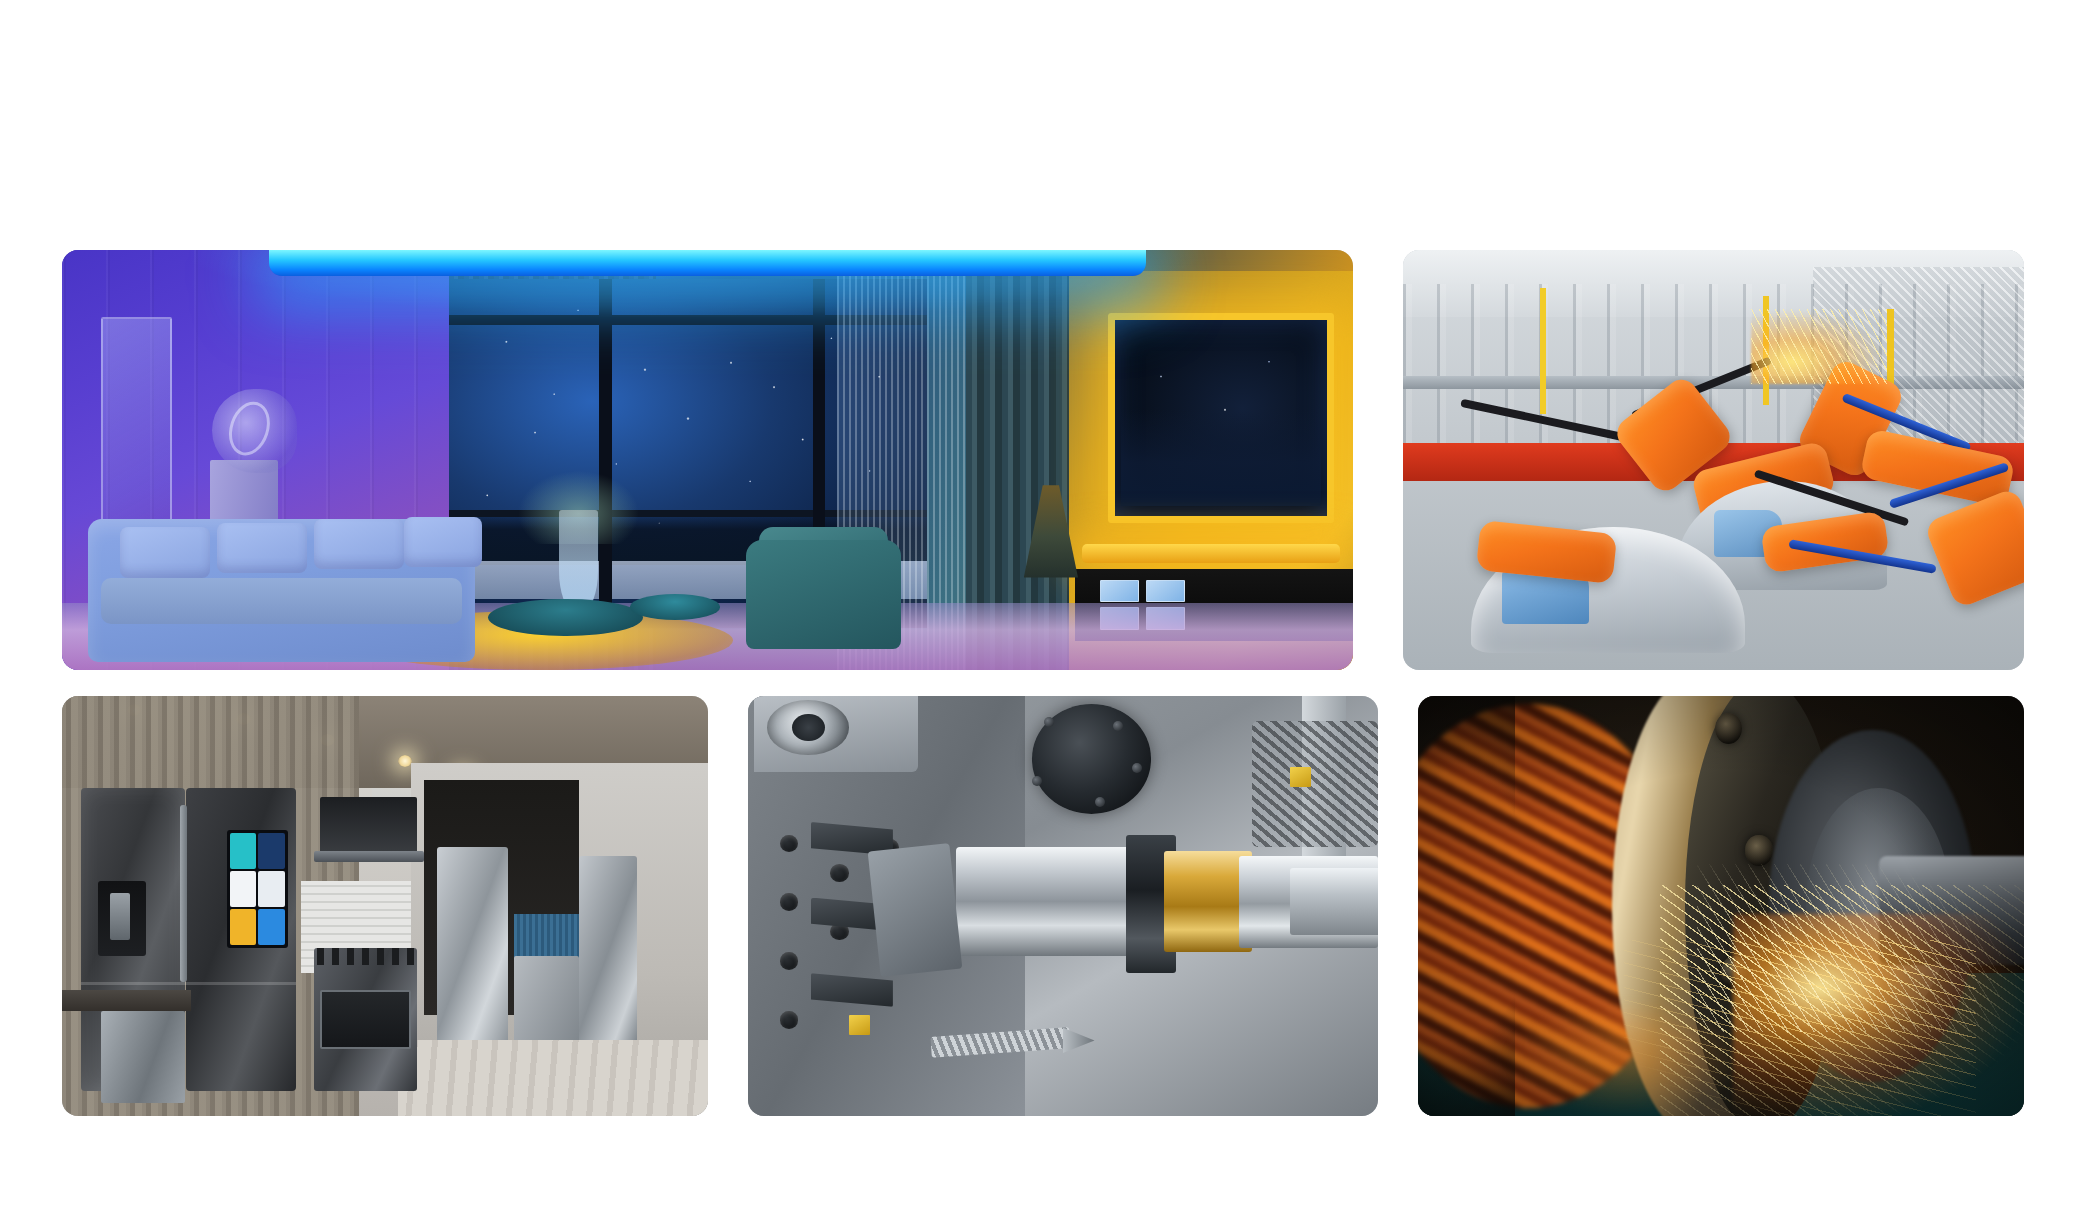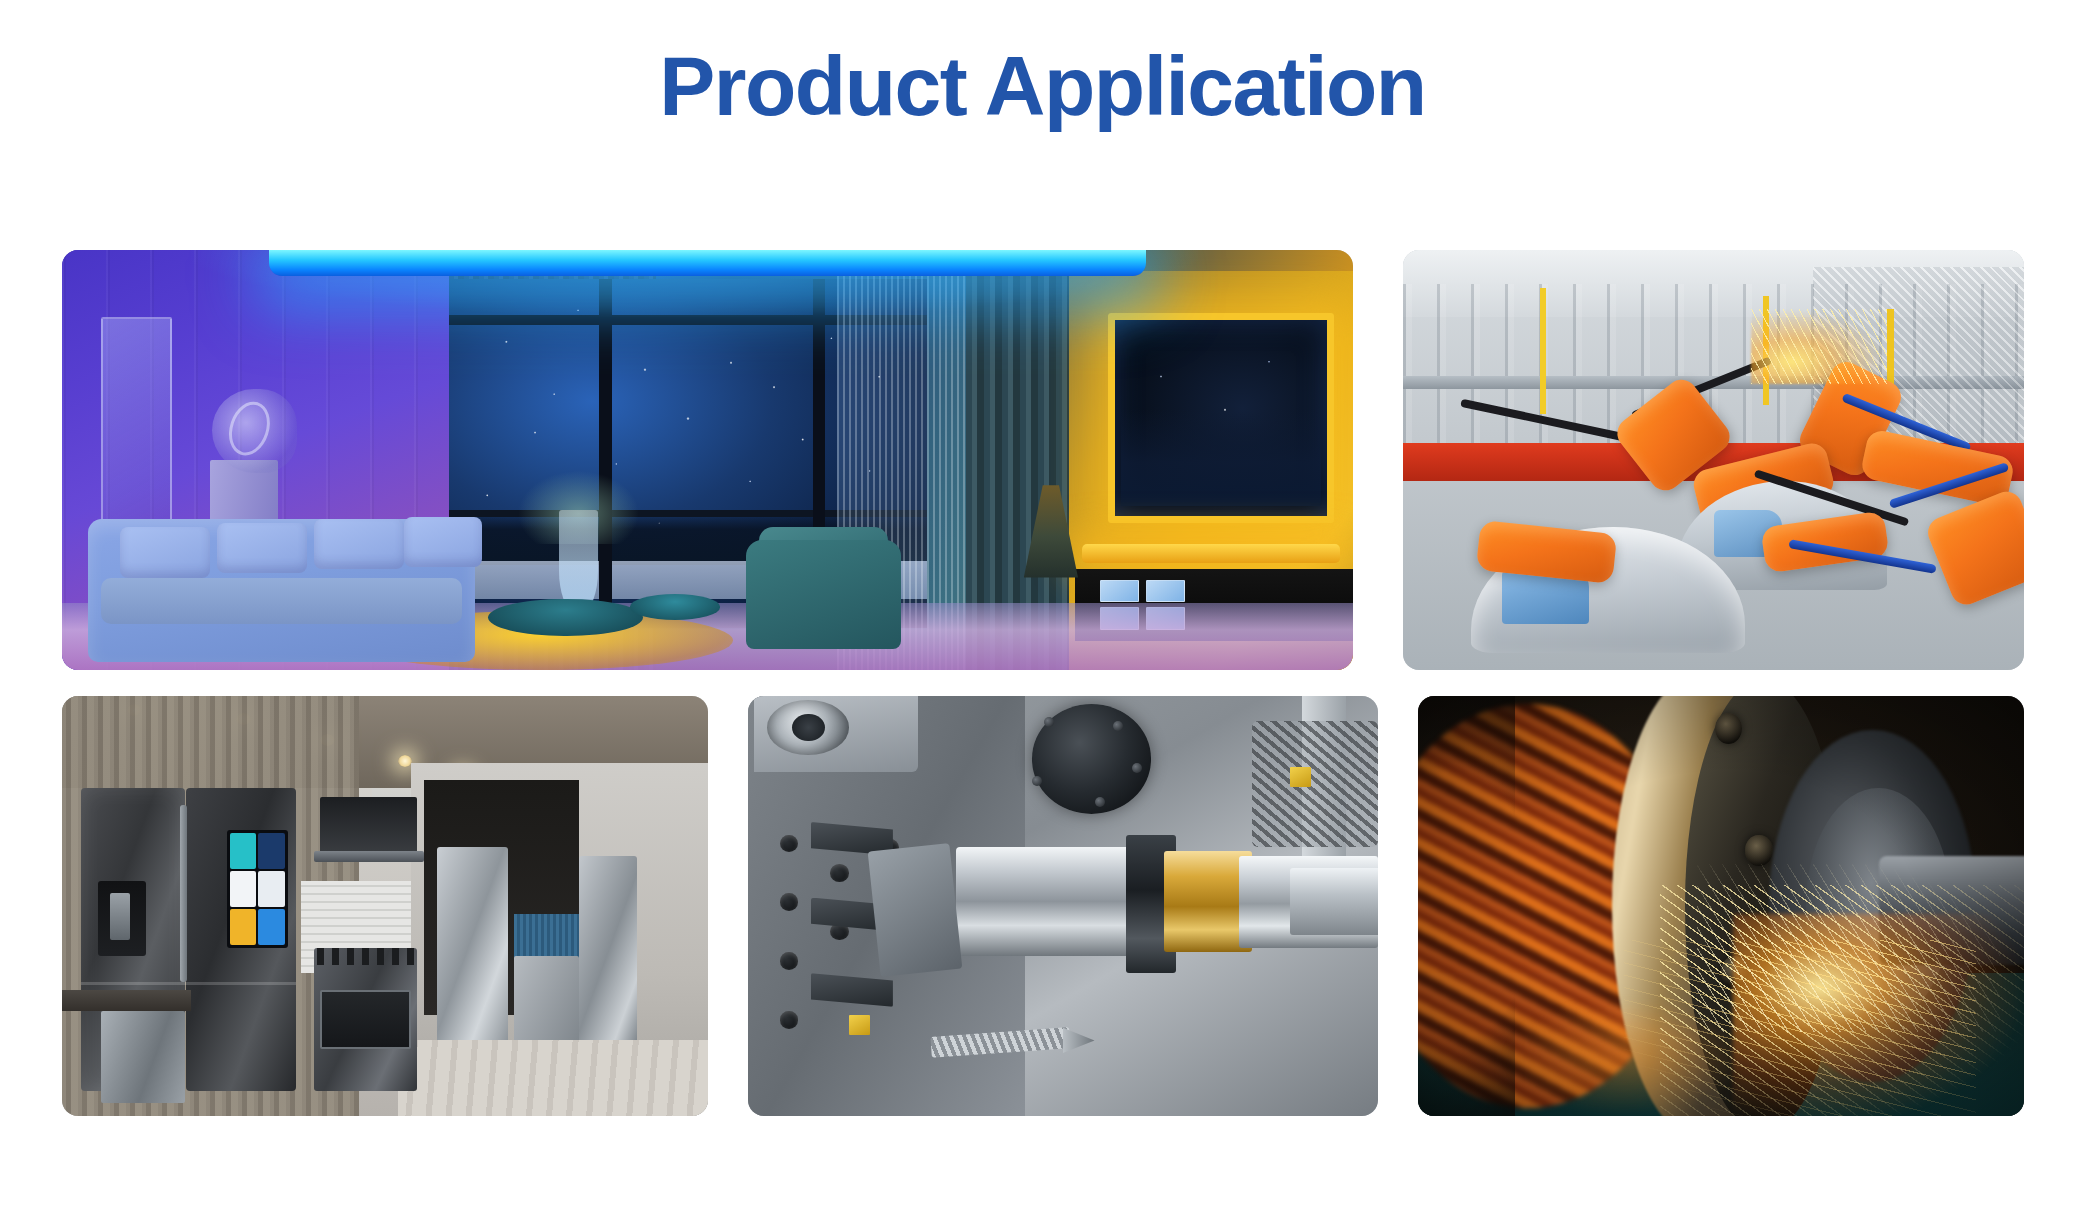--- a/index.html
+++ b/index.html
@@ -420,23 +420,20 @@
   .s5-glowL { left:14%; top:72%; width:40%; height:28%;
     background: radial-gradient(ellipse at 50% 50%, rgba(255,150,40,.45), rgba(255,150,40,0) 70%); filter: blur(4px);}
   .s5-vig { left:0; top:0; width:100%; height:100%;
     background: radial-gradient(ellipse at 50% 50%, rgba(0,0,0,0) 45%, rgba(0,0,0,.45) 100%);}
 </style>
 </head>
 <body>
 
 <div class="page">
 
-  <div class="title-wrap">
-    <h1 class="page-title">Product Application</h1>
-  </div>
 
   <div class="gallery">
 
     <div class="row row-1">
 
       <figure class="photo r1c1">
         <div class="scene s1">
           <div class="lay s1-wallL"></div>
           <div class="lay s1-wallL-panels"></div>
           <div class="lay s1-frame"></div>

